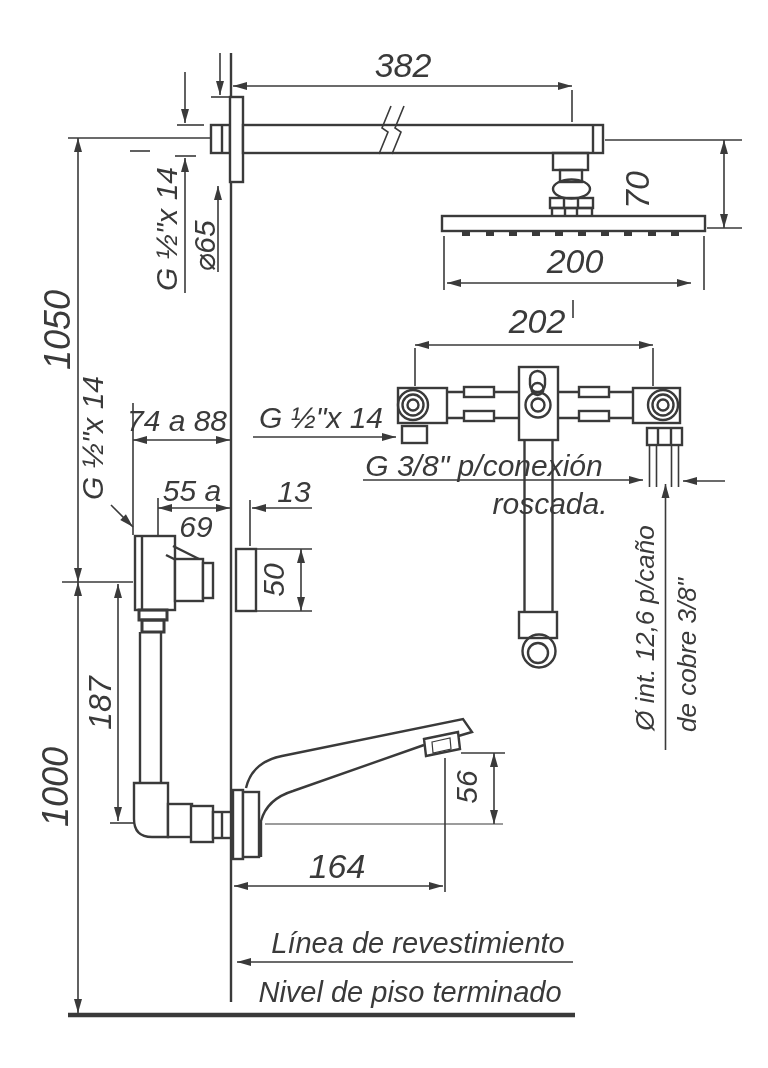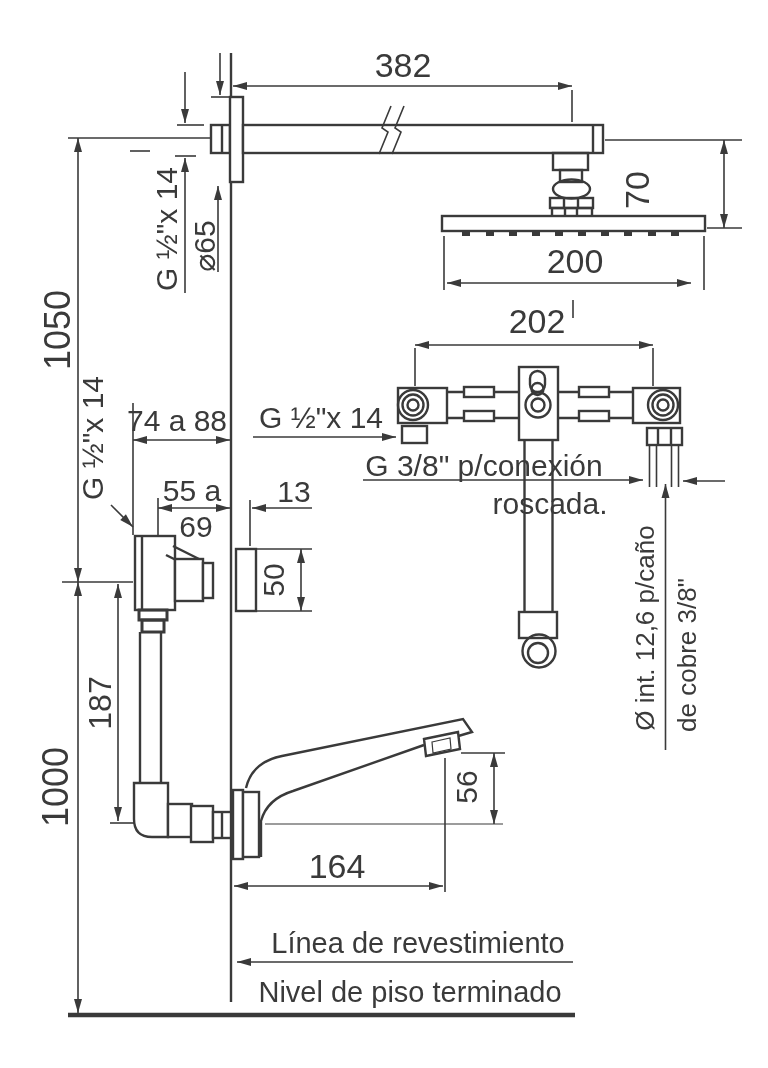--- a/index.html
+++ b/index.html
@@ -1,20 +1,21 @@
 <!DOCTYPE html>
 <html style="--ink: #3a3a3a; --paper: #ffffff;"><head>
 <meta charset="utf-8">
 <style>
   :root { --ink: #3a3a3a; --paper: #ffffff; }
   html,body { margin:0; padding:0; background:#fff; }
   .stage {
     position:relative; width:768px; height:1068px;
     background:var(--paper); overflow:hidden;
     font-family:"Liberation Sans", sans-serif;
+    font-style:italic;
   }
   svg { display:block; }
   svg text {
     fill:var(--ink);
     font-family:"Liberation Sans","DejaVu Sans",sans-serif;
   }
   .fix  { stroke:var(--ink); stroke-width:2.4; fill:none; }
   .fixw { stroke:var(--ink); stroke-width:2.4; fill:var(--paper); }
   .hvy  { stroke:var(--ink); stroke-width:3;   fill:none; }
   .dim  { stroke:var(--ink); stroke-width:1.6; fill:none; }

